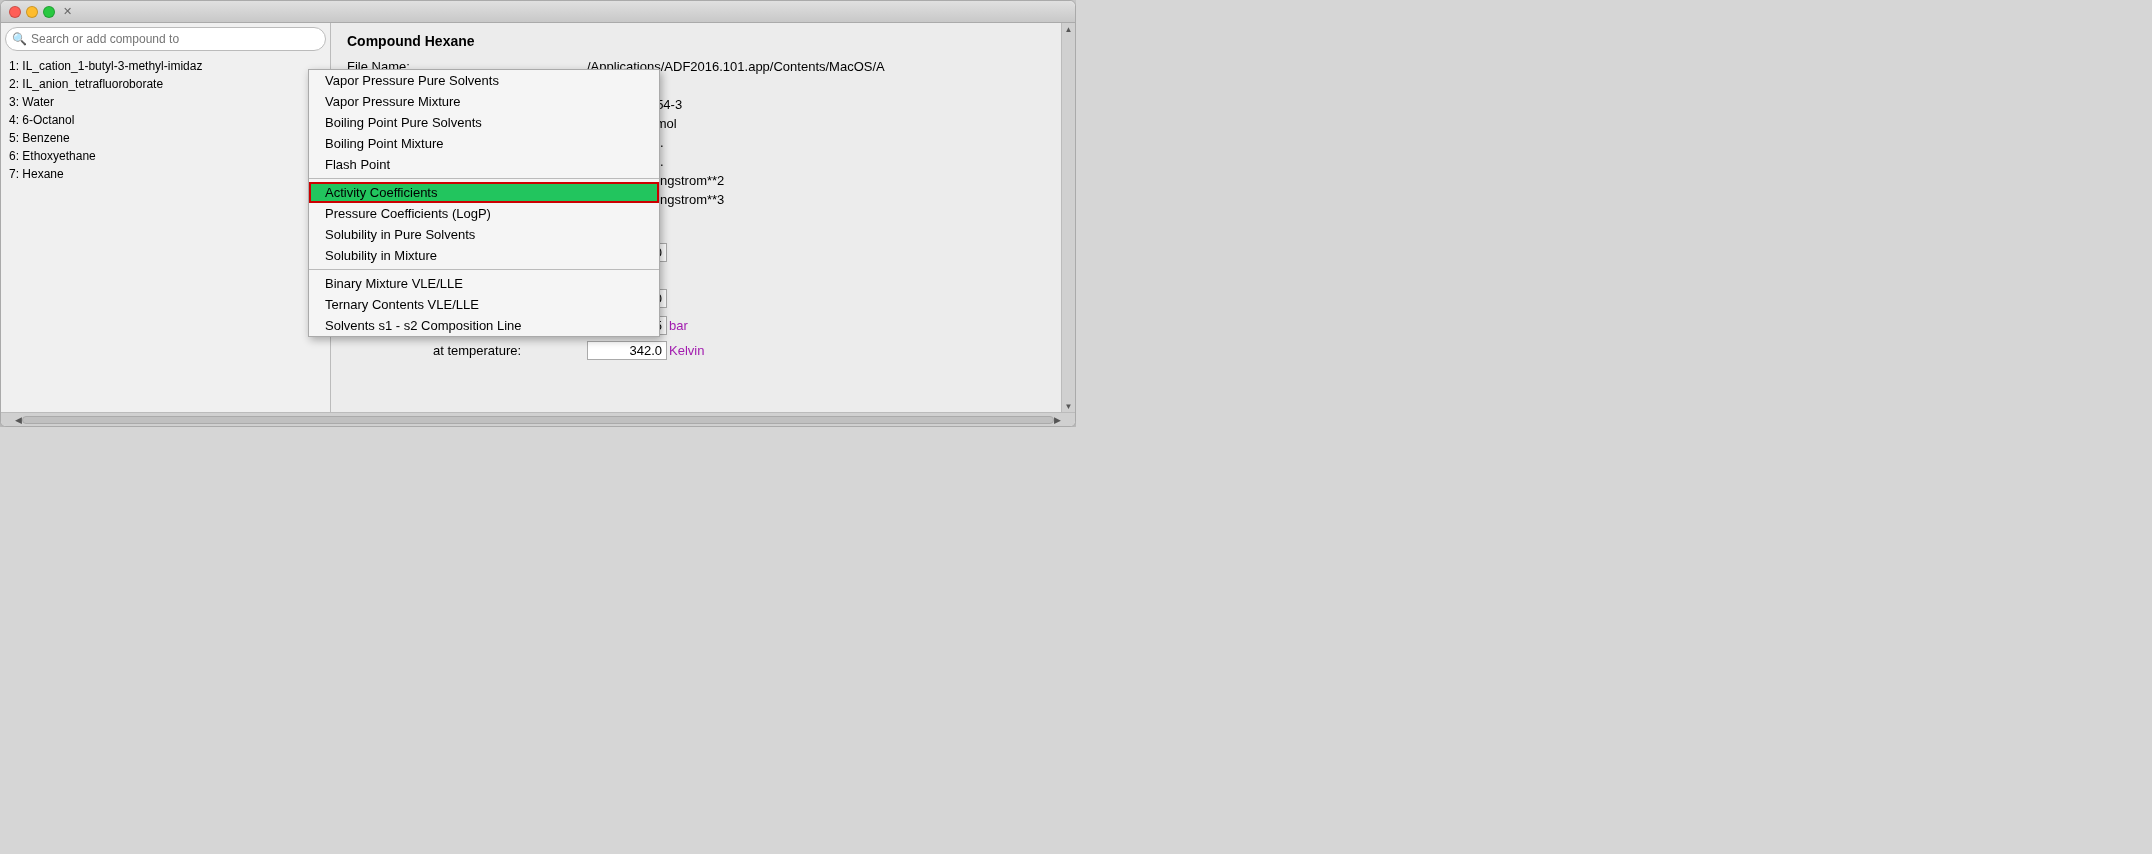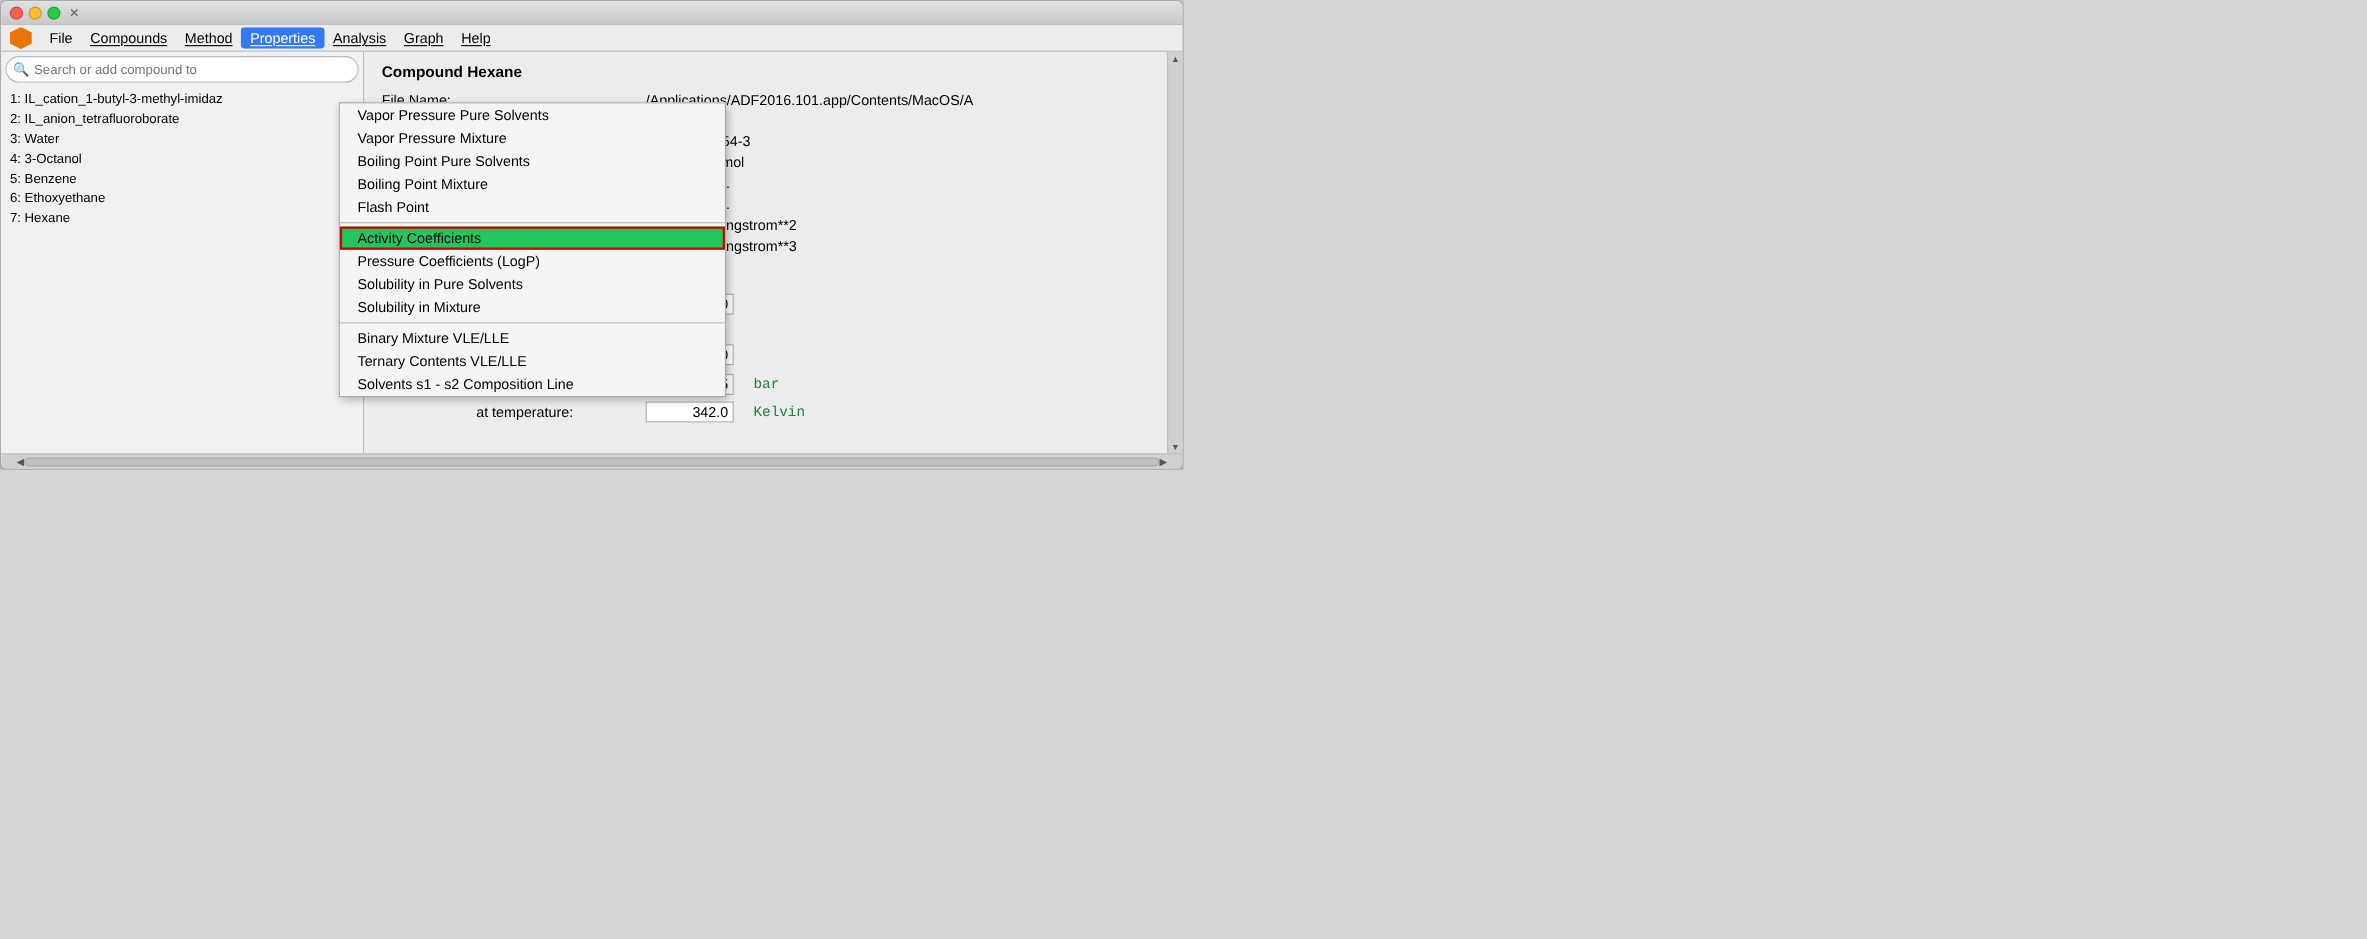--- a/index.html
+++ b/index.html
@@ -255,23 +255,22 @@
     .input-field {
       width: 80px;
       text-align: right;
       padding: 1px 4px;
       border: 1px solid #aaa;
       background: white;
       font-size: 13px;
     }
 
     .input-unit {
-      margin-left: 18px;
-      color: #15803d;
-      font-family: Liberation Mono, monospace;
+      margin-left: 2px;
+      color: #a21caf;
     }
 
     .checkbox-row {
       display: flex;
       align-items: center;
       margin-bottom: 6px;
       font-size: 13px;
     }
 
     .checkbox-label {
@@ -335,45 +334,33 @@
 
   <div class="title-bar">
     <div class="traffic-lights">
       <div class="traffic-light tl-close"></div>
       <div class="traffic-light tl-min"></div>
       <div class="traffic-light tl-max"></div>
     </div>
     <span class="title-icon">✕</span>
   </div>
 
-  <div class="menu-bar">
-    <div class="menu-logo">
-      <div class="logo-shape"></div>
-    </div>
-    <div class="menu-item no-underline">File</div>
-    <div class="menu-item">Compounds</div>
-    <div class="menu-item">Method</div>
-    <div class="menu-item active">Properties</div>
-    <div class="menu-item">Analysis</div>
-    <div class="menu-item">Graph</div>
-    <div class="menu-item">Help</div>
-  </div>
 
   <div class="main-content" style="position: relative;">
 
     <div class="left-panel">
       <div class="search-bar">
         <span class="search-icon">🔍</span>
         <input class="search-input" type="text" placeholder="Search or add compound to" style="">
       </div>
       <div class="compound-list">
         <div class="compound-item">1: IL_cation_1-butyl-3-methyl-imidaz</div>
         <div class="compound-item">2: IL_anion_tetrafluoroborate</div>
         <div class="compound-item">3: Water</div>
-        <div class="compound-item">4: 3-Octanol</div>
+        <div class="compound-item">4: 6-Octanol</div>
         <div class="compound-item">5: Benzene</div>
         <div class="compound-item">6: Ethoxyethane</div>
         <div class="compound-item">7: Hexane</div>
       </div>
     </div>
 
     <div class="dropdown-overlay">
       <div class="dropdown-item">Vapor Pressure Pure Solvents</div>
       <div class="dropdown-item">Vapor Pressure Mixture</div>
       <div class="dropdown-item">Boiling Point Pure Solvents</div>

